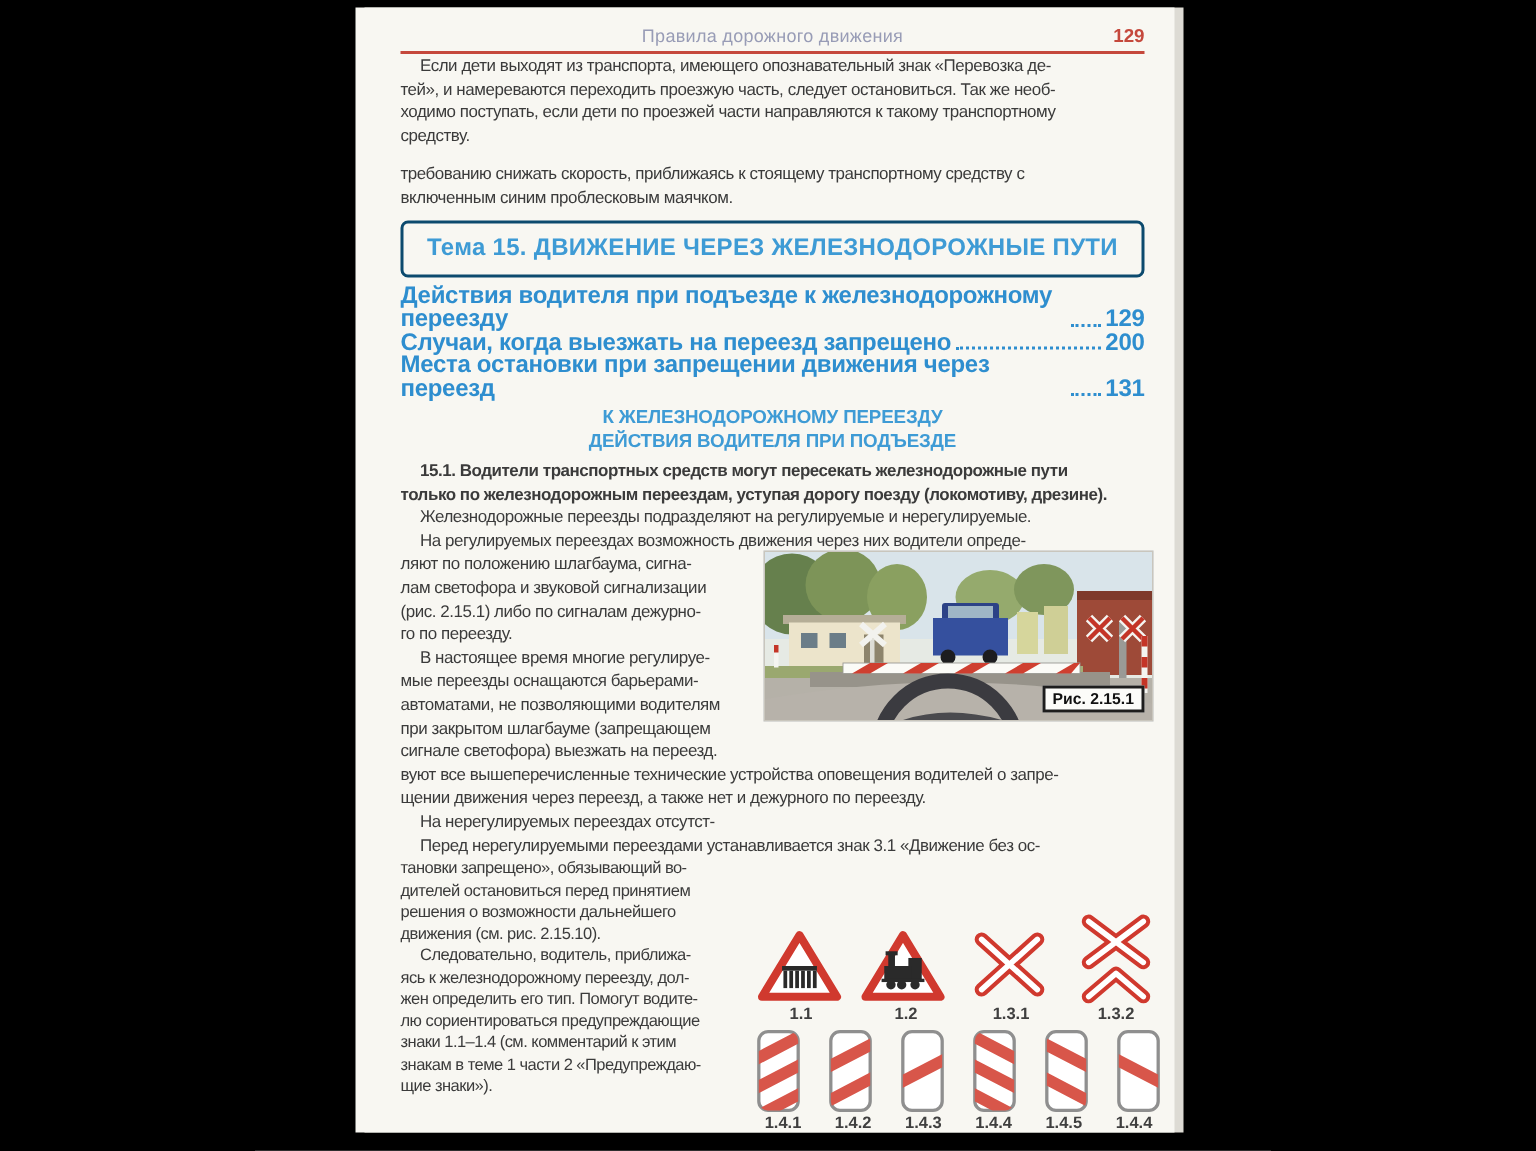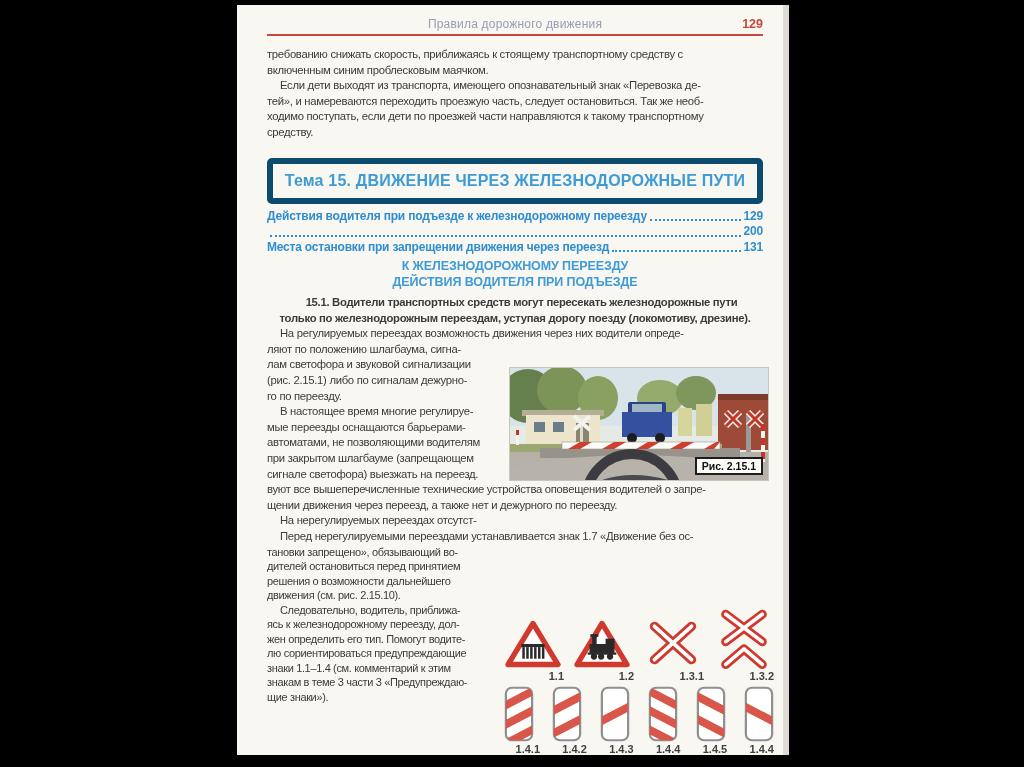--- a/index.html
+++ b/index.html
@@ -13,29 +13,29 @@
   .pg-header{position:relative;height:20px;}
   .pg-header-title{display:block;text-align:center;color:#989cb6;font-size:12px;letter-spacing:.2px;}
   .pg-header-num{position:absolute;right:0;top:0;color:#c5483c;font-weight:bold;font-size:12.5px;}
   .pg-rule{border-top:2px solid #c5483c;margin-top:3px;}
 
   
   p{margin:0;}
   .txt{font-size:11.3px;line-height:15.6px;letter-spacing:-0.3px;color:#3b3b3b;white-space:pre-line;}
   .ind{text-indent:13px;}
   .b{font-weight:bold;}
-  .mt10{margin-top:10px;} .mt5{margin-top:5px;text-align:center;}
-
-  
-  .banner{margin-top:17px;border:6px solid #0c4a6e;border-radius:5px;text-align:center;
+  .mt10{margin-top:10px;} .mt5{margin-top:5px;}
+
+  
+  .banner{margin-top:6px;border:2px solid #0c4a6e;border-radius:5px;text-align:center;
           padding:8px 4px;color:#3e9bd5;font-weight:bold;font-size:16px;letter-spacing:.2px;}
 
   
   .toc{margin-top:5px;}
-  .toc-row{display:flex;align-items:flex-end;color:#2e8ecf;font-weight:bold;font-size:12px;
+  .toc-row{display:flex;align-items:flex-end;color:#2e8ecf;font-weight:bold;font-size:16px;
            line-height:15.5px;letter-spacing:-0.2px;}
   .toc-dots{flex:1;border-bottom:2px dotted #2e8ecf;margin:0 3px 3px 3px;min-width:20px;}
   .toc-page{white-space:nowrap;}
 
   
   .subhead{margin-top:4px;text-align:center;color:#3e9bd5;font-weight:bold;font-size:12.5px;
            line-height:15.5px;letter-spacing:-0.1px;}
 
   
   .bottom{width:252px;}
@@ -46,98 +46,100 @@
          background:#d9e4ea;}
   .photo svg{display:block;}
   .caption{position:absolute;right:5px;bottom:5px;background:#fcfcf9;border:2px solid #1d1d1d;
            font-weight:bold;font-size:10.5px;padding:0 5px;color:#111;line-height:14px;}
 
   
   .signs{position:absolute;right:9px;top:602px;width:270px;}
   .signs-row{display:flex;justify-content:space-between;align-items:flex-end;}
   .labels-row{display:flex;justify-content:space-between;font-weight:bold;color:#3f3f3f;
               font-size:11px;margin:1px 0 4px 0;}
-  .labels-row span{display:block;text-align:right;}
+  .labels-row span{display:block;text-align:center;}
   .labels-row.r1 span{width:60px;}
   .labels-row.r2 span{width:36px;}
 </style>
 </head>
 <body>
 
 <div class="stage">
   <div class="page">
     <div class="content">
 
       <div class="pg-header">
         <span class="pg-header-title">Правила дорожного движения</span>
         <span class="pg-header-num">129</span>
         <div class="pg-rule"></div>
       </div>
 
-      <p class="txt mt10">требованию снижать скорость, приближаясь к стоящему транспортному средству с
-включенным синим проблесковым маячком.</p>
       <p class="txt ind">Если дети выходят из транспорта, имеющего опознавательный знак «Перевозка де-
 тей», и намереваются переходить проезжую часть, следует остановиться. Так же необ-
 ходимо поступать, если дети по проезжей части направляются к такому транспортному
 средству.</p>
+      <p class="txt mt10">требованию снижать скорость, приближаясь к стоящему транспортному средству с
+включенным синим проблесковым маячком.</p>
 
       <div class="banner">
         <span>Тема 15. ДВИЖЕНИЕ ЧЕРЕЗ ЖЕЛЕЗНОДОРОЖНЫЕ ПУТИ</span>
       </div>
 
       <div class="toc">
         <div class="toc-row">
           <span>Действия водителя при подъезде к железнодорожному переезду</span>
           <span class="toc-dots"></span>
           <span class="toc-page">129</span>
         </div>
         <div class="toc-row">
+          <span>Случаи, когда выезжать на переезд запрещено</span>
           <span class="toc-dots"></span>
           <span class="toc-page">200</span>
         </div>
         <div class="toc-row">
           <span>Места остановки при запрещении движения через переезд</span>
           <span class="toc-dots"></span>
           <span class="toc-page">131</span>
         </div>
       </div>
 
       <div class="subhead">
         <div>К ЖЕЛЕЗНОДОРОЖНОМУ ПЕРЕЕЗДУ</div>
         <div>ДЕЙСТВИЯ ВОДИТЕЛЯ ПРИ ПОДЪЕЗДЕ</div>
       </div>
 
       <p class="txt ind b mt5">15.1. Водители транспортных средств могут пересекать железнодорожные пути
 только по железнодорожным переездам, уступая дорогу поезду (локомотиву, дрезине).</p>
+      <p class="txt ind">Железнодорожные переезды подразделяют на регулируемые и нерегулируемые.</p>
       <p class="txt ind">На регулируемых переездах возможность движения через них водители опреде-</p>
       <p class="txt">ляют по положению шлагбаума, сигна-
 лам светофора и звуковой сигнализации
 (рис. 2.15.1) либо по сигналам дежурно-
 го по переезду.</p>
       <p class="txt ind">В настоящее время многие регулируе-
 мые переезды оснащаются барьерами-
 автоматами, не позволяющими водителям
 при закрытом шлагбауме (запрещающем
 сигнале светофора) выезжать на переезд.</p>
       <p class="txt">вуют все вышеперечисленные технические устройства оповещения водителей о запре-
 щении движения через переезд, а также нет и дежурного по переезду.</p>
       <p class="txt ind">На нерегулируемых переездах отсутст-</p>
-      <p class="txt ind">Перед нерегулируемыми переездами устанавливается знак 1.7 «Движение без ос-</p>
+      <p class="txt ind">Перед нерегулируемыми переездами устанавливается знак 3.1 «Движение без ос-</p>
 
       <div class="bottom">
         <p class="txt">тановки запрещено», обязывающий во-
 дителей остановиться перед принятием
 решения о возможности дальнейшего
 движения (см. рис. 2.15.10).</p>
         <p class="txt ind">Следовательно, водитель, приближа-
 ясь к железнодорожному переезду, дол-
 жен определить его тип. Помогут водите-
 лю сориентироваться предупреждающие
 знаки 1.1–1.4 (см. комментарий к этим
-знакам в теме 3 части 3 «Предупреждаю-
+знакам в теме 1 части 2 «Предупреждаю-
 щие знаки»).</p>
       </div>
     </div>
 
     <div class="photo">
       <svg width="258" height="112" viewBox="0 0 258 112">
         <rect width="258" height="112" fill="#d9e4ea"></rect>
         <rect y="58" width="258" height="26" fill="#e6eae4"></rect>
         <ellipse cx="18" cy="28" rx="27" ry="27" fill="#66804d"></ellipse>
         <ellipse cx="52" cy="22" rx="25" ry="24" fill="#7d9458"></ellipse>

